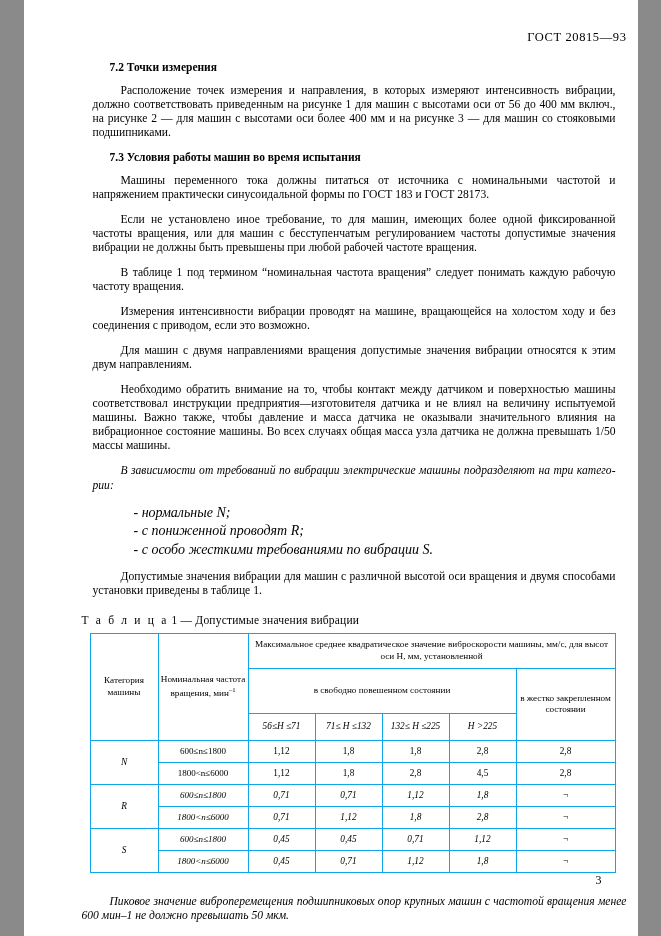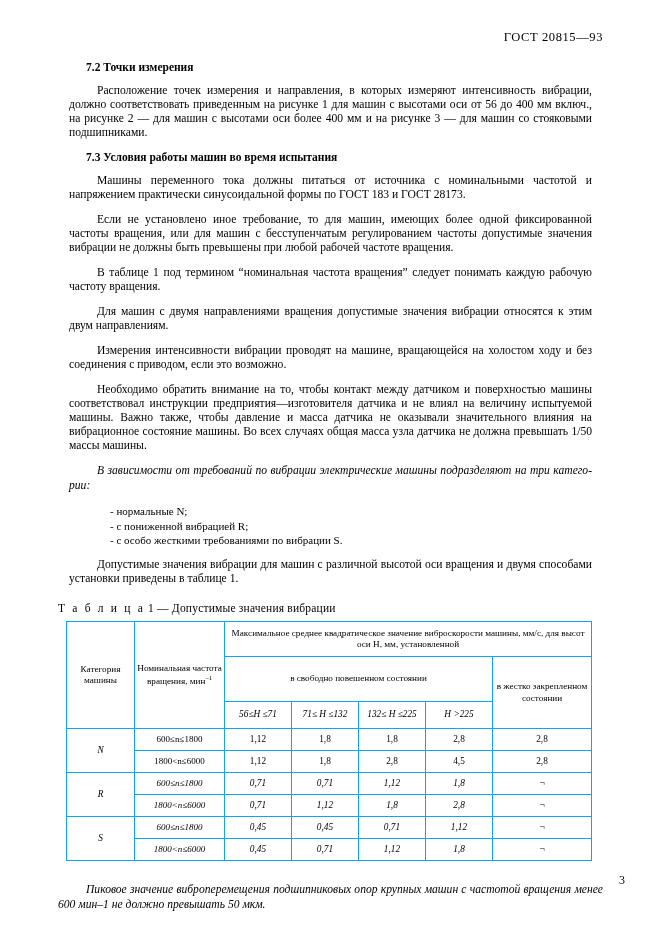--- a/index.html
+++ b/index.html
@@ -2,21 +2,21 @@
 <html><head>
 <meta charset="utf-8">
 <style>
   html, body {
     margin: 0;
     padding: 0;
     background: #8a8a8a;
   }
   .page {
     position: relative;
-    width: 661px;
+    width: 614px;
     height: 936px;
     background: #ffffff;
     margin: 0 auto;
     box-sizing: border-box;
     font-family: "Liberation Serif", serif;
     color: #000000;
     overflow: hidden;
   }
   .content {
     position: absolute;
@@ -53,21 +53,22 @@
     padding-left: 24px;
   }
   .ital {
     font-style: italic;
     font-size: 11.6px;
     line-height: 1.25;
     text-align: justify;
   }
   .ital.ind { text-indent: 28px; }
   .dash-item {
-    font-size: 11px;
+    font-style: italic;
+    font-size: 14px;
     line-height: 1.3;
     padding-left: 52px;
   }
   .table-caption {
     font-size: 11.5px;
     margin: 16px 0 7px 0;
     letter-spacing: 0.2px;
   }
   .table-caption .sp {
     letter-spacing: 2.2px;
@@ -114,28 +115,28 @@
 
     <div class="doc-header">ГОСТ 20815—93</div>
 
     <div class="h-sub">7.2  Точки измерения</div>
     <p class="ind">Расположение точек измерения и направления, в которых измеряют интенсивность вибрации, должно соответствовать приведенным на рисунке 1 для машин с высотами оси от 56 до 400 мм включ., на рисунке 2 — для машин с высотами оси более 400 мм и на рисунке 3 — для машин со стояковыми подшипниками.</p>
 
     <div class="h-sub">7.3  Условия работы машин во время испытания</div>
     <p class="ind">Машины переменного тока должны питаться от источника с номинальными частотой и напряжением практически синусоидальной формы по ГОСТ 183 и ГОСТ 28173.</p>
     <p class="ind">Если не установлено иное требование, то для машин, имеющих более одной фиксированной частоты вращения, или для машин с бесступенчатым регулированием частоты допустимые значения вибрации не должны быть превышены при любой рабочей частоте вращения.</p>
     <p class="ind">В таблице 1 под термином “номинальная частота вращения” следует понимать каждую рабочую частоту вращения.</p>
+    <p class="ind">Измерения интенсивности вибрации проводят на машине, вращающейся на холостом ходу и без соединения с приводом, если это возможно.</p>
     <p class="ind">Для машин с двумя направлениями вращения допустимые значения вибрации относятся к этим двум направлениям.</p>
-    <p class="ind">Измерения интенсивности вибрации проводят на машине, вращающейся на холостом ходу и без соединения с приводом, если это возможно.</p>
 
     <p class="ind">Необходимо обратить внимание на то, чтобы контакт между датчиком и поверхностью машины соответствовал инструкции предприятия—изготовителя датчика и не влиял на величину испытуемой машины. Важно также, чтобы давление и масса датчика не оказывали значительного влияния на вибрационное состояние машины. Во всех случаях общая масса узла датчика не должна превышать 1/50 массы машины.</p>
 
     <p class="ital ind">В зависимости от требований по вибрации электрические машины подразделяют на три катего- рии:</p>
     <div class="dash-item">- нормальные N;</div>
-    <div class="dash-item">- с пониженной вибрацией R;</div>
+    <div class="dash-item">- с пониженной проводят R;</div>
     <div class="dash-item">- с особо жесткими требованиями по вибрации S.</div>
     <p class="ind">Допустимые значения вибрации для машин с различной высотой оси вращения и двумя способами установки приведены в таблице 1.</p>
 
     <div class="table-caption">
       <span class="sp">Т а б л и ц а</span>
       <span>1 — Допустимые значения вибрации</span>
     </div>
 
     <table class="vib">
       <colgroup>

